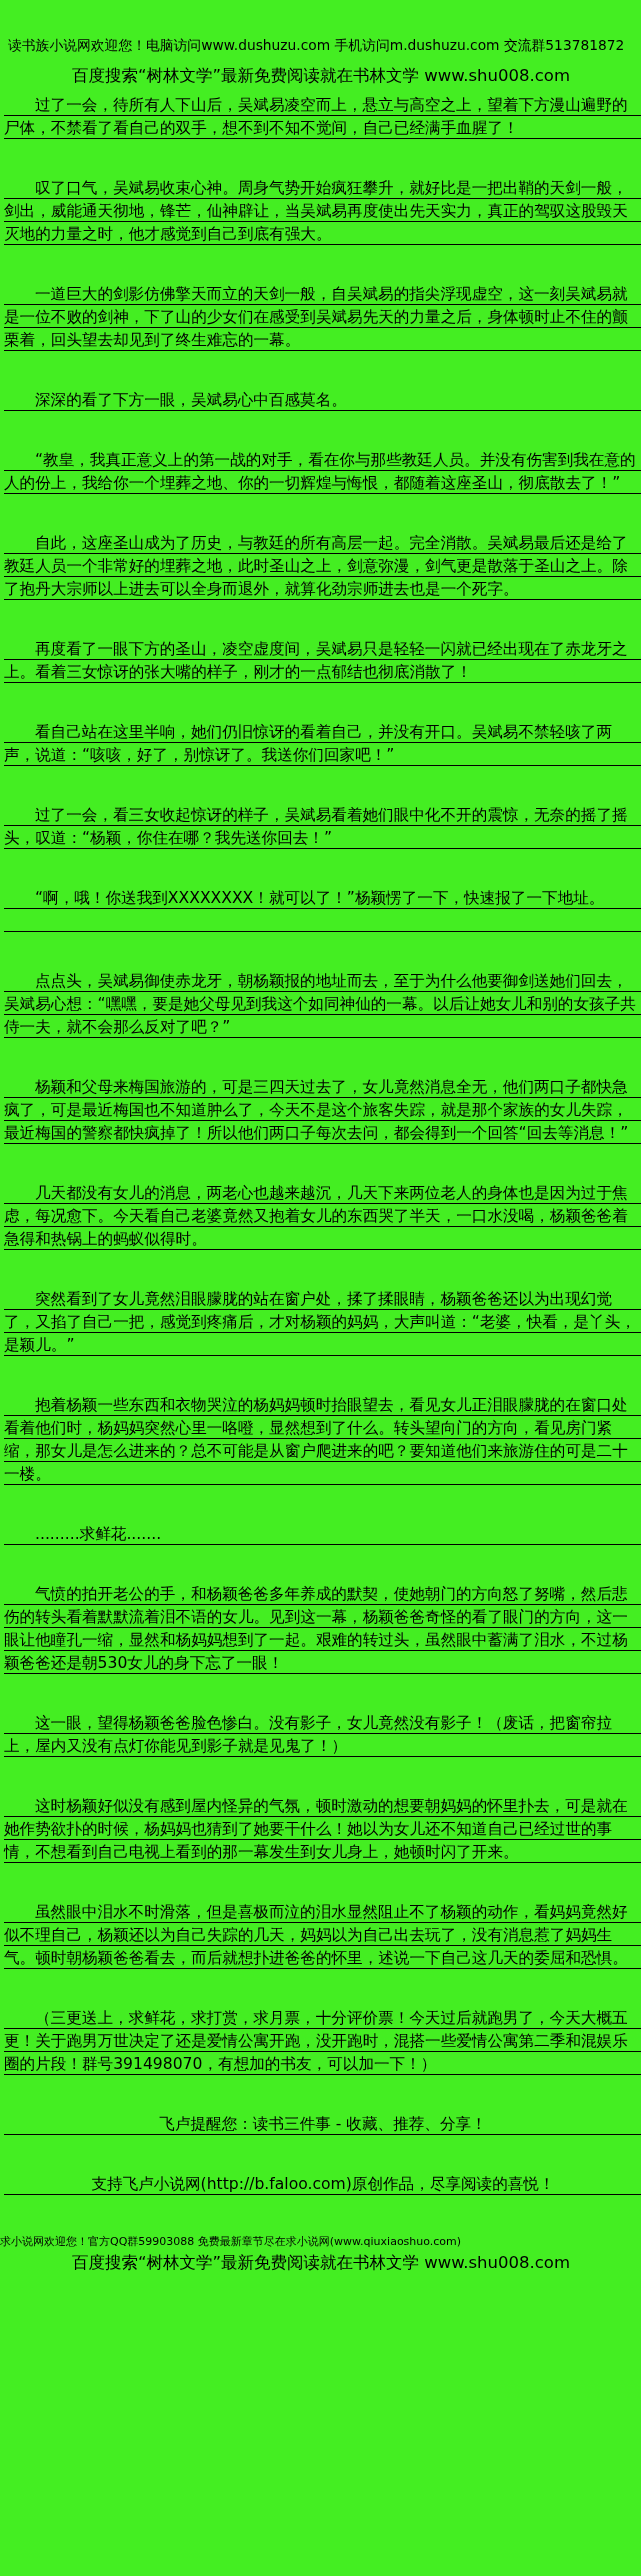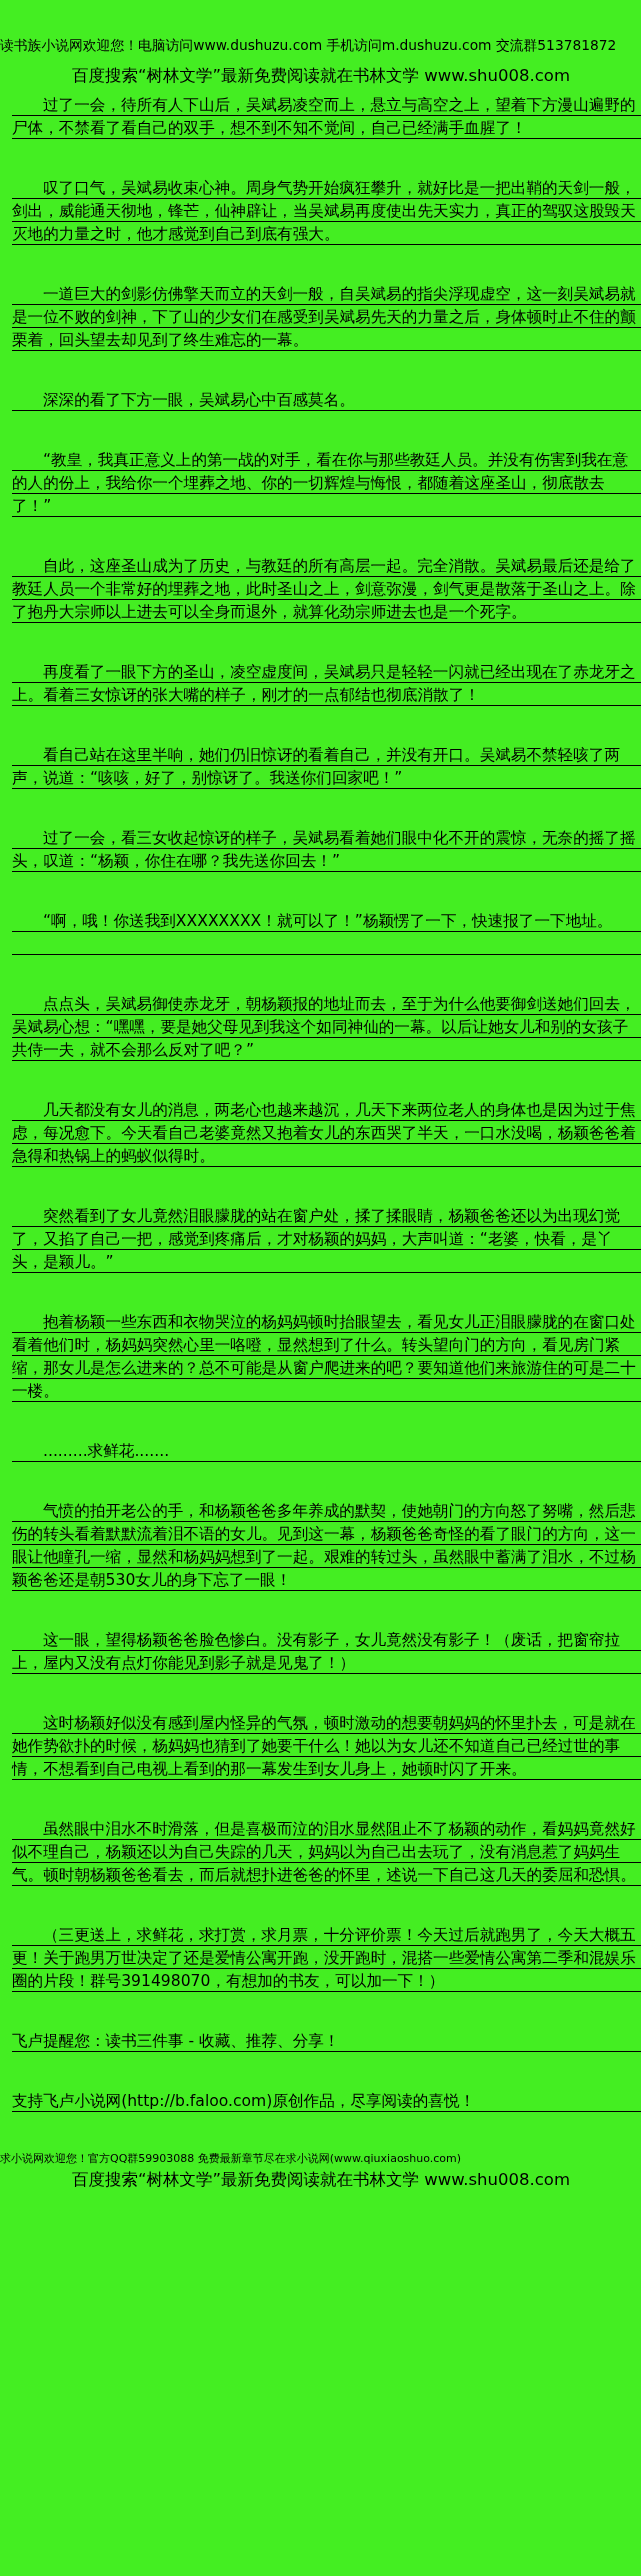--- a/index.html
+++ b/index.html
@@ -6,50 +6,50 @@
   body {
     width: 642px;
     background: #44ee22;
     color: #000;
     font-family: "DejaVu Sans", sans-serif;
     -webkit-font-smoothing: none;
   }
   .page { width: 642px; overflow: hidden; }
 
   .hdr1 {
-    margin: 37px 0 0 0;
+    margin: 37px 0 0 8px;
     font-size: 13.8px;
     line-height: 17.4px;
     white-space: nowrap;
   }
   .hdr2 {
     margin: 12px 0 7.3px 0;
     font-size: 16.5px;
     line-height: 20px;
     text-align: center;
   }
 
   .chapter { width: 642px; }
 
   .para {
-    margin: 0 0 37px 12px;
+    margin: 0 0 37px 4px;
     font-size: 15.6px;
     line-height: 23px;
     text-indent: 31px;
     word-break: break-all;
     overflow-wrap: anywhere;
     
     background-image: repeating-linear-gradient(
       to bottom,
       transparent 0px, transparent 21px,
       #000 21px, #000 22px,
       transparent 22px, transparent 23px
     );
   }
-  .para.flush { text-indent: 0; }
+  .para.flush { text-indent: 0; text-align: center; }
   .para.blank-after::after { content: ""; display: block; height: 23px; }
 
   .ftr1 {
     margin: 0 0 1.8px 0;
     font-size: 11px;
     line-height: 18.3px;
     white-space: nowrap;
   }
   .ftr2 {
     margin: 0 0 11px 0;
@@ -70,20 +70,21 @@
       <p class="para">叹了口气，吴斌易收束心神。周身气势开始疯狂攀升，就好比是一把出鞘的天剑一般，剑出，威能通天彻地，锋芒，仙神辟让，当吴斌易再度使出先天实力，真正的驾驭这股毁天灭地的力量之时，他才感觉到自己到底有强大。</p>
       <p class="para">一道巨大的剑影仿佛擎天而立的天剑一般，自吴斌易的指尖浮现虚空，这一刻吴斌易就是一位不败的剑神，下了山的少女们在感受到吴斌易先天的力量之后，身体顿时止不住的颤栗着，回头望去却见到了终生难忘的一幕。</p>
       <p class="para">深深的看了下方一眼，吴斌易心中百感莫名。</p>
       <p class="para">“教皇，我真正意义上的第一战的对手，看在你与那些教廷人员。并没有伤害到我在意的人的份上，我给你一个埋葬之地、你的一切辉煌与悔恨，都随着这座圣山，彻底散去了！”</p>
       <p class="para">自此，这座圣山成为了历史，与教廷的所有高层一起。完全消散。吴斌易最后还是给了教廷人员一个非常好的埋葬之地，此时圣山之上，剑意弥漫，剑气更是散落于圣山之上。除了抱丹大宗师以上进去可以全身而退外，就算化劲宗师进去也是一个死字。</p>
       <p class="para">再度看了一眼下方的圣山，凌空虚度间，吴斌易只是轻轻一闪就已经出现在了赤龙牙之上。看着三女惊讶的张大嘴的样子，刚才的一点郁结也彻底消散了！</p>
       <p class="para">看自己站在这里半响，她们仍旧惊讶的看着自己，并没有开口。吴斌易不禁轻咳了两声，说道：“咳咳，好了，别惊讶了。我送你们回家吧！”</p>
       <p class="para">过了一会，看三女收起惊讶的样子，吴斌易看着她们眼中化不开的震惊，无奈的摇了摇头，叹道：“杨颖，你住在哪？我先送你回去！”</p>
       <p class="para blank-after">“啊，哦！你送我到XXXXXXXX！就可以了！”杨颖愣了一下，快速报了一下地址。</p>
       <p class="para">点点头，吴斌易御使赤龙牙，朝杨颖报的地址而去，至于为什么他要御剑送她们回去，吴斌易心想：“嘿嘿，要是她父母见到我这个如同神仙的一幕。以后让她女儿和别的女孩子共侍一夫，就不会那么反对了吧？”</p>
+      <p class="para">杨颖和父母来梅国旅游的，可是三四天过去了，女儿竟然消息全无，他们两口子都快急疯了，可是最近梅国也不知道肿么了，今天不是这个旅客失踪，就是那个家族的女儿失踪，最近梅国的警察都快疯掉了！所以他们两口子每次去问，都会得到一个回答“回去等消息！”</p>
       <p class="para">几天都没有女儿的消息，两老心也越来越沉，几天下来两位老人的身体也是因为过于焦虑，每况愈下。今天看自己老婆竟然又抱着女儿的东西哭了半天，一口水没喝，杨颖爸爸着急得和热锅上的蚂蚁似得时。</p>
       <p class="para">突然看到了女儿竟然泪眼朦胧的站在窗户处，揉了揉眼睛，杨颖爸爸还以为出现幻觉了，又掐了自己一把，感觉到疼痛后，才对杨颖的妈妈，大声叫道：“老婆，快看，是丫头，是颖儿。”</p>
       <p class="para">抱着杨颖一些东西和衣物哭泣的杨妈妈顿时抬眼望去，看见女儿正泪眼朦胧的在窗口处看着他们时，杨妈妈突然心里一咯噔，显然想到了什么。转头望向门的方向，看见房门紧缩，那女儿是怎么进来的？总不可能是从窗户爬进来的吧？要知道他们来旅游住的可是二十一楼。</p>
       <p class="para">.........求鲜花.......</p>
       <p class="para">气愤的拍开老公的手，和杨颖爸爸多年养成的默契，使她朝门的方向怒了努嘴，然后悲伤的转头看着默默流着泪不语的女儿。见到这一幕，杨颖爸爸奇怪的看了眼门的方向，这一眼让他瞳孔一缩，显然和杨妈妈想到了一起。艰难的转过头，虽然眼中蓄满了泪水，不过杨颖爸爸还是朝530女儿的身下忘了一眼！</p>
       <p class="para">这一眼，望得杨颖爸爸脸色惨白。没有影子，女儿竟然没有影子！（废话，把窗帘拉上，屋内又没有点灯你能见到影子就是见鬼了！）</p>
       <p class="para">这时杨颖好似没有感到屋内怪异的气氛，顿时激动的想要朝妈妈的怀里扑去，可是就在她作势欲扑的时候，杨妈妈也猜到了她要干什么！她以为女儿还不知道自己已经过世的事情，不想看到自己电视上看到的那一幕发生到女儿身上，她顿时闪了开来。</p>
       <p class="para">虽然眼中泪水不时滑落，但是喜极而泣的泪水显然阻止不了杨颖的动作，看妈妈竟然好似不理自己，杨颖还以为自己失踪的几天，妈妈以为自己出去玩了，没有消息惹了妈妈生气。顿时朝杨颖爸爸看去，而后就想扑进爸爸的怀里，述说一下自己这几天的委屈和恐惧。</p>
       <p class="para">（三更送上，求鲜花，求打赏，求月票，十分评价票！今天过后就跑男了，今天大概五更！关于跑男万世决定了还是爱情公寓开跑，没开跑时，混搭一些爱情公寓第二季和混娱乐圈的片段！群号391498070，有想加的书友，可以加一下！）</p>
       <p class="para flush">飞卢提醒您：读书三件事 - 收藏、推荐、分享！</p>

